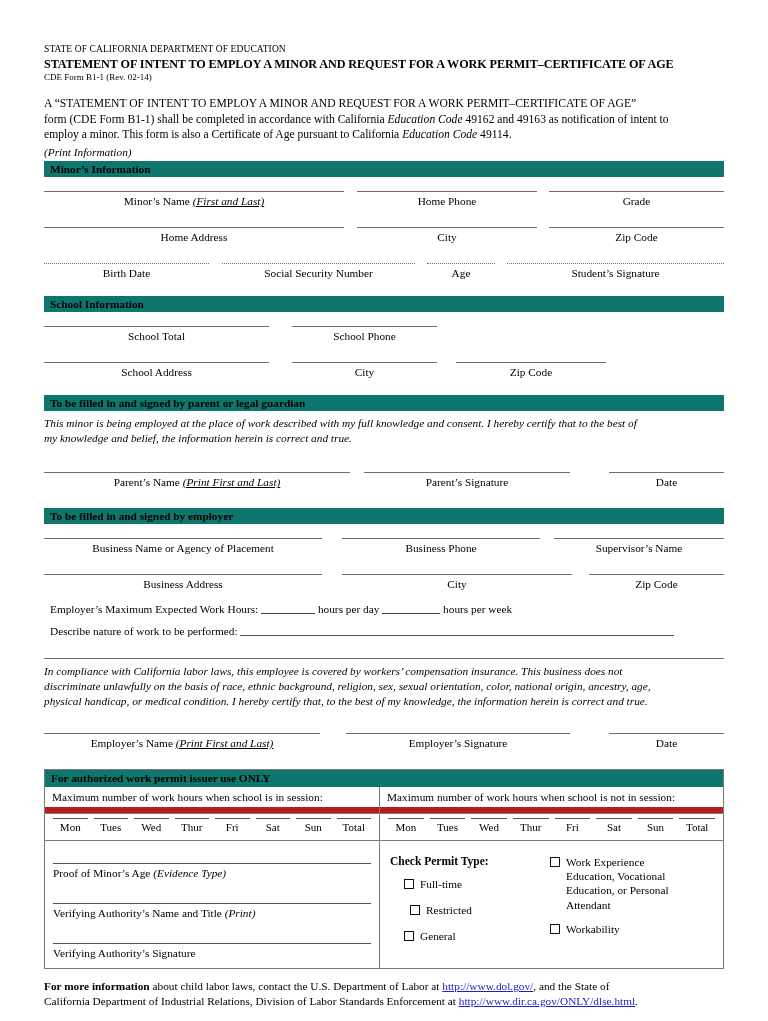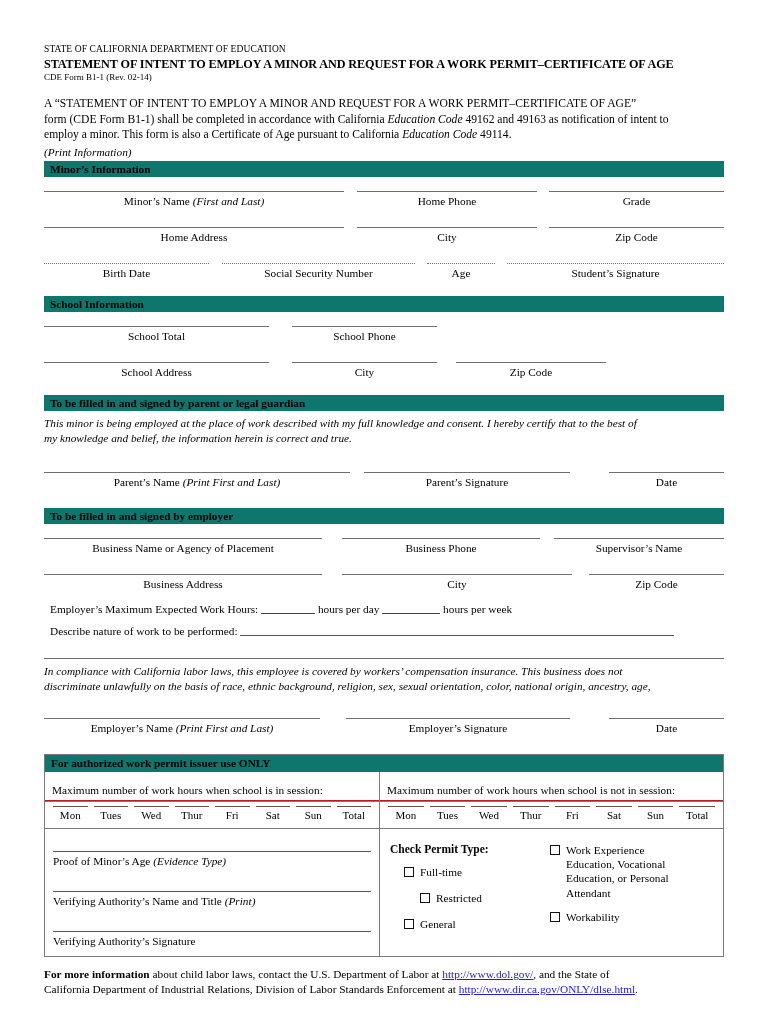--- a/index.html
+++ b/index.html
@@ -76,21 +76,21 @@
     top: 0;
     box-sizing: border-box;
     border-top: 1px solid #6e6e6e;
     text-align: center;
     font-size: 11.3px;
     padding-top: 3px;
     line-height: 1.2;
     white-space: nowrap;
   }
   .fld.dotted { border-top: 1px dotted #6e6e6e; }
-  .fld i { font-style: italic; }
+  .fld i { font-style: italic; text-decoration: underline; }
 
   
   .para {
     font-size: 11.3px;
     font-style: italic;
     line-height: 1.33;
     margin: 5px 0 0 0;
   }
   .rule {
     border-top: 1px solid #6e6e6e;
@@ -136,40 +136,40 @@
   .box .bar { height: 17px; line-height: 17px; }
   .boxcols { display: flex; }
   .boxcol {
     box-sizing: border-box;
     position: relative;
   }
   .boxcol.left  { width: 335px; border-right: 1px solid #7a7a7a; }
   .boxcol.right { width: 343px; }
   .hdrline {
     font-size: 11.3px;
-    padding: 12px 6px 2px 7px;
+    padding: 4px 6px 2px 7px;
     line-height: 1.2;
     white-space: nowrap;
   }
   .daysrow {
     display: flex;
     padding: 0 5px 0 5px;
     border-top: 1px solid #7a7a7a;
     padding-top: 0;
   }
   .daysrow .day {
     flex: 1 1 0;
     text-align: center;
     font-size: 11px;
     border-top: 1px solid #555;
     margin: 4px 3px 0 3px;
     padding-top: 2px;
     line-height: 1.2;
   }
-  .daysrow-wrap { border-top: 1px solid #b91c1c; }
+  .daysrow-wrap { border-top: 6px solid #b91c1c; }
   .daysunder { border-bottom: 1px solid #7a7a7a; height: 6px; }
 
   .sigfield {
     position: relative;
     margin: 0 8px;
     border-top: 1px solid #555;
     font-size: 11.3px;
     padding-top: 2px;
     line-height: 1.25;
     white-space: nowrap;
@@ -306,20 +306,21 @@
     <span>Describe nature of work  to be performed:</span>
     <span class="ul-long"></span>
   </div>
 
   <div style="height:19px"></div>
   <div class="rule"></div>
 
   <div class="para">
     <span>In compliance with California labor laws, this employee is covered by workers’ compensation insurance.  This business does not</span><br>
     <span>discriminate unlawfully on the basis of race, ethnic background, religion, sex, sexual orientation, color, national origin, ancestry, age,</span><br>
+    <span>physical handicap, or medical condition.  I hereby certify that, to the best of my knowledge, the information herein is correct and true.</span>
   </div>
 
   <div style="height:24px"></div>
 
   <div class="frow">
     <div class="fld" style="left:0px;   width:276px;"><span>Employer’s Name </span><i>(Print First and Last)</i></div>
     <div class="fld" style="left:302px; width:224px;">Employer’s Signature</div>
     <div class="fld" style="left:565px; width:115px;">Date</div>
   </div>
 
@@ -373,21 +374,21 @@
 
         <div style="padding:14px 0 0 10px; display:flex;">
 
           <div style="width:160px;">
             <div class="permit-title">Check Permit Type:</div>
             <div style="height:8px"></div>
             <div class="cbrow" style="margin-left:14px; margin-bottom:12px;">
               <span class="cbox"></span>
               <span>Full-time</span>
             </div>
-            <div class="cbrow" style="margin-left:30px; margin-bottom:12px;">
+            <div class="cbrow" style="margin-left:20px; margin-bottom:12px;">
               <span class="cbox"></span>
               <span>Restricted</span>
             </div>
             <div class="cbrow" style="margin-left:14px;text-align:right;">
               <span class="cbox"></span>
               <span>General</span>
             </div>
           </div>
 
           <div style="width:160px;">

